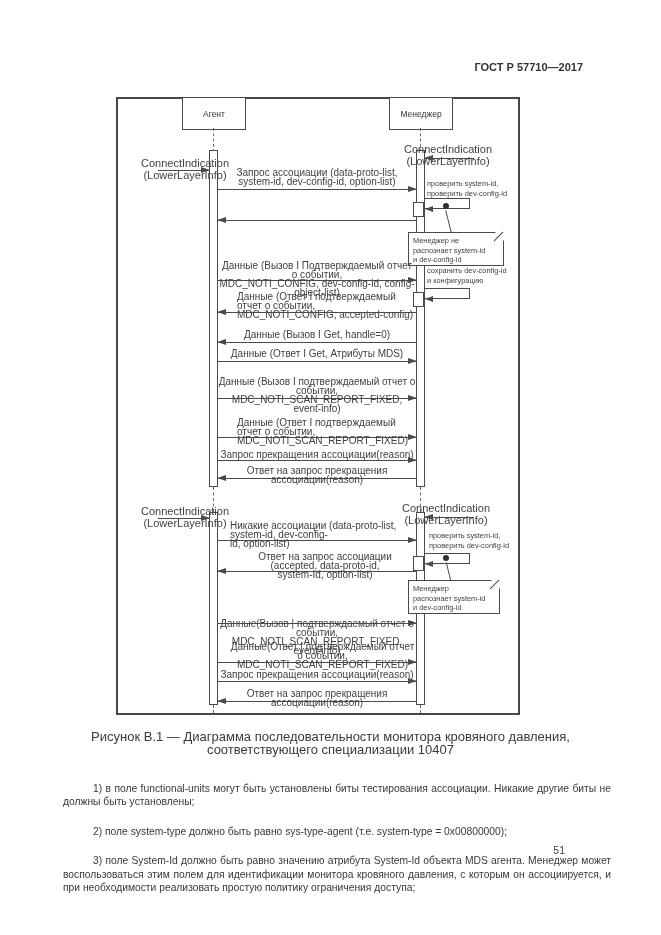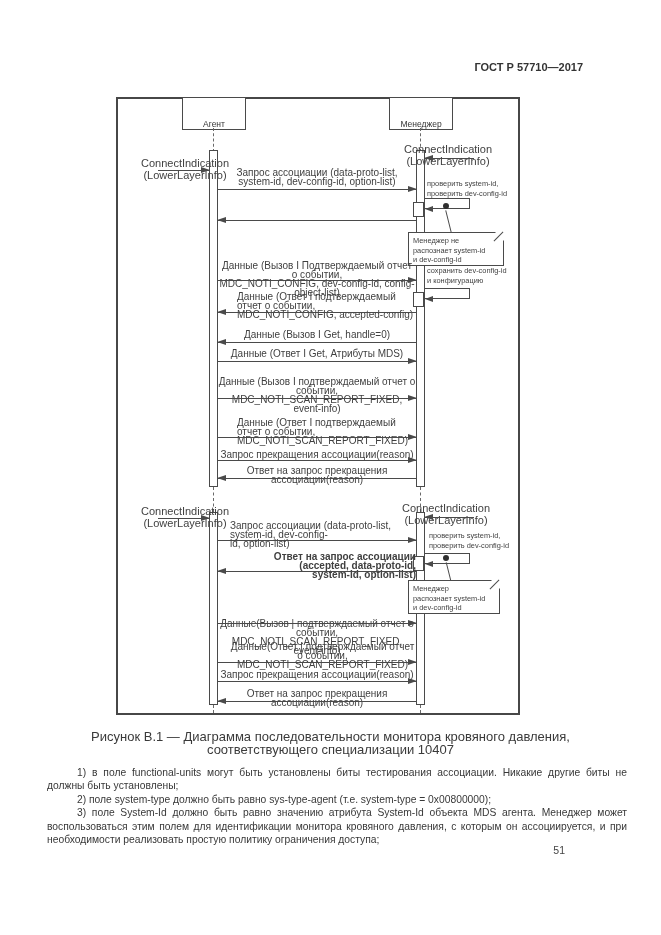--- a/index.html
+++ b/index.html
@@ -5,21 +5,21 @@
   html,body{margin:0;padding:0;background:#e9e9e9;}
   .page{position:relative;width:661px;height:935px;background:#ffffff;
         font-family:"Liberation Sans",sans-serif;color:#3d3d3d;overflow:hidden;}
   .hdr{position:absolute;top:61px;right:78px;font-size:11px;font-weight:bold;color:#333;}
   .pagenum{position:absolute;top:844px;right:96px;font-size:10.5px;color:#444;}
 
   
   .frame{position:absolute;left:116px;top:97px;width:400px;height:614px;
          border:2px solid #474747;background:#fff;}
   .actor{position:absolute;top:-2px;width:62px;height:31px;background:#fff;
-         border:1px solid #4a4a4a;display:flex;align-items:flex-end;justify-content:center;
+         border:1px solid #4a4a4a;display:flex;align-items:center;justify-content:center;
          font-size:8.5px;color:#333;}
   .life{position:absolute;width:0;border-left:1px dashed #6a6a6a;}
   .bar{position:absolute;width:9px;background:#fff;border:1px solid #4a4a4a;box-sizing:border-box;}
 
   .mlabel{position:absolute;left:100px;width:198px;text-align:center;font-size:10px;
           line-height:9px;color:#3f3f3f;white-space:pre-line;box-sizing:border-box;}
   .cilabel{position:absolute;font-size:11px;color:#3f3f3f;text-align:center;}
   .selftxt{position:absolute;font-size:7.4px;line-height:9.5px;color:#3f3f3f;
            white-space:pre-line;text-align:left;}
 
@@ -40,21 +40,21 @@
         font-size:7.4px;line-height:9.5px;color:#3f3f3f;white-space:pre-line;}
   .note::before{content:'';position:absolute;top:-1px;right:-1px;width:0;height:0;
         border-top:9px solid #fff;border-left:9px solid transparent;}
   .note .fold{position:absolute;top:3px;right:-2px;width:13px;height:1px;background:#4a4a4a;
         transform:rotate(-45deg);}
 
   .caption{position:absolute;left:0;top:731px;width:100%;text-align:center;font-size:13px;
            line-height:12.5px;color:#3a3a3a;white-space:pre-line;}
   .bodytext{position:absolute;left:47px;top:766px;width:580px;font-size:10.3px;
             line-height:13.4px;color:#383838;text-align:justify;}
-  .bodytext p{margin:0;text-indent:30px;}
+  .bodytext p{margin:16px;text-indent:30px;}
 </style>
 </head>
 <body>
 
 <div class="page">
 
   <div class="hdr">ГОСТ Р 57710—2017</div>
 
   <div class="frame">
 
@@ -130,32 +130,32 @@
     <div class="arrow r" style="left:100px;top:361px;width:198px;"></div>
 
     <div class="mlabel" style="top:367px;">Ответ на запрос прекращения ассоциации(reason)</div>
     <div class="arrow l" style="left:100px;top:379px;width:198px;"></div>
 
     <div class="cilabel" style="left:6px;top:406px;width:122px;">ConnectIndication (LowerLayerInfo)</div>
     <div class="arrow r" style="left:40px;top:419px;width:51px;"></div>
     <div class="cilabel" style="left:266px;top:403px;width:124px;">ConnectIndication (LowerLayerInfo)</div>
     <div class="arrow l" style="left:307px;top:418px;width:49px;"></div>
 
-    <div class="mlabel" style="top:422px;text-align:left;padding-left:12px;">Запрос ассоциации (data-proto-list, system-id, dev-config-
+    <div class="mlabel" style="top:422px;text-align:left;padding-left:12px;">Никакие ассоциации (data-proto-list, system-id, dev-config-
 id, option-list)</div>
     <div class="arrow r" style="left:100px;top:441px;width:198px;"></div>
 
     <div class="selftxt" style="left:311px;top:432px;width:92px;">проверить system-id,
 проверить dev-config-id</div>
     <div class="loop" style="left:307px;top:454px;"></div>
     <div class="sbox" style="left:295px;top:457px;"></div>
     <div class="dot" style="left:325px;top:456px;"></div>
     <div class="conn" style="left:330px;top:463px;height:19px;"></div>
 
-    <div class="mlabel" style="top:453px;text-align:right;padding-left:16px;font-weight:bold;">Ответ на запрос ассоциации (accepted, data-proto-id,
+    <div class="mlabel" style="top:453px;text-align:center;padding-left:16px;">Ответ на запрос ассоциации (accepted, data-proto-id,
 system-Id, option-list)</div>
     <div class="arrow l" style="left:100px;top:472px;width:198px;"></div>
 
     <div class="note" style="left:290px;top:481px;width:82px;"><i class="fold"></i><span>Менеджер
 распознает system-id
 и dev-config-id</span></div>
 
     <div class="mlabel" style="top:520px;">Данные(Вызов | подтверждаемый отчет о событии,
 MDC_NOTI_SCAN_REPORT_FIXED, event-info)</div>
     <div class="arrow r" style="left:100px;top:524px;width:198px;"></div>

